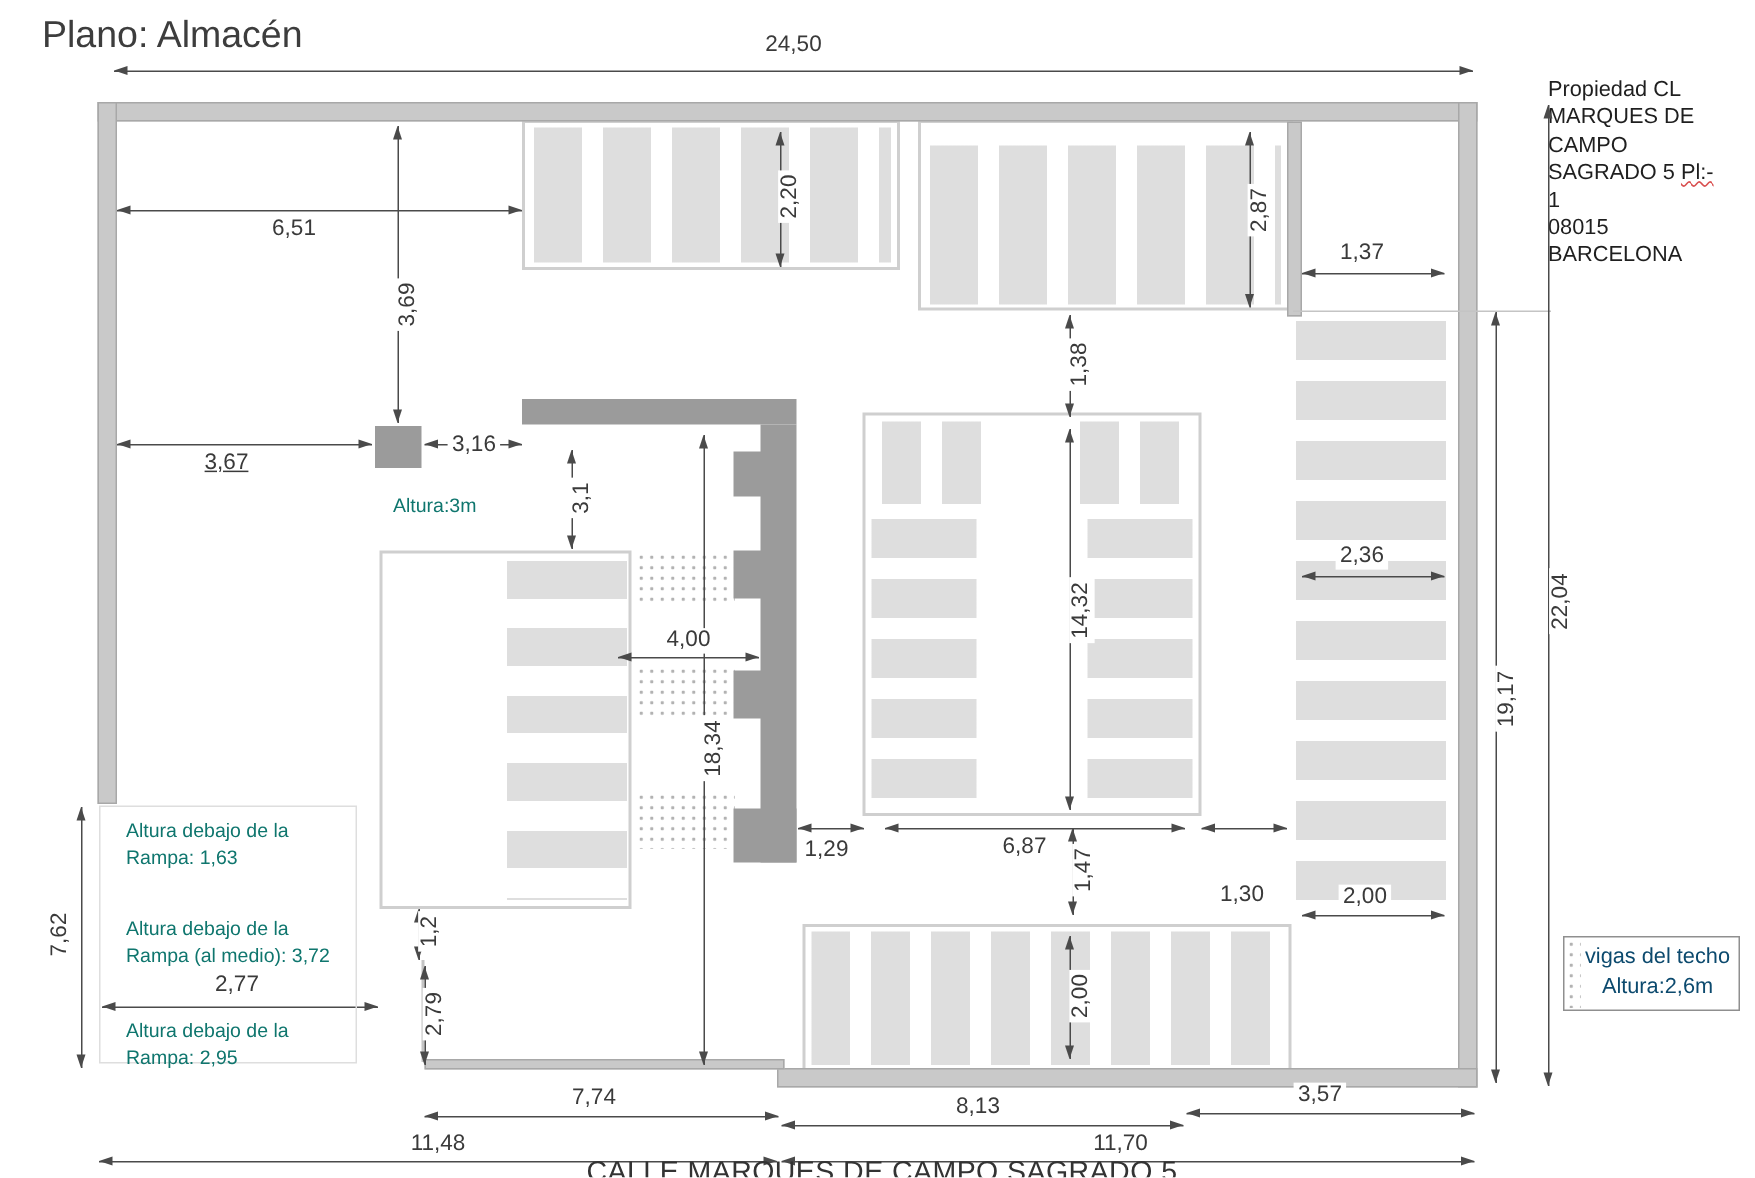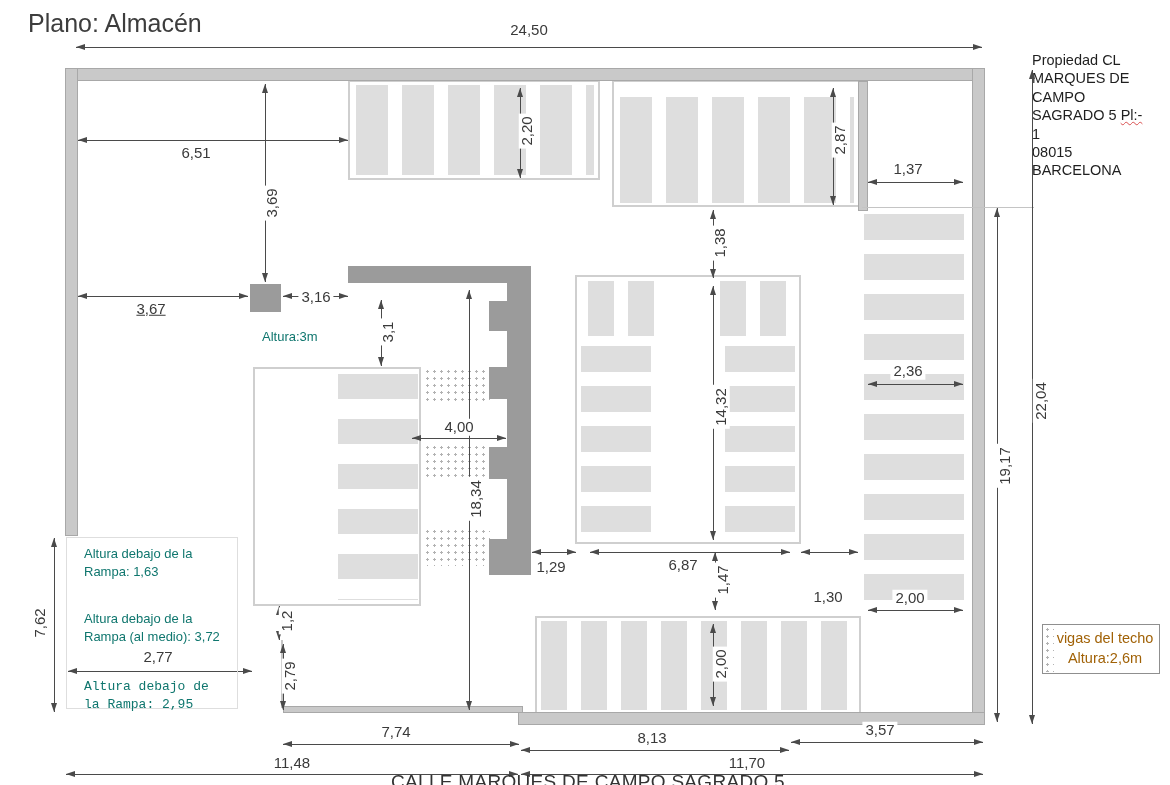--- a/index.html
+++ b/index.html
@@ -25,21 +25,21 @@
   .dlabel.v{transform:translate(-50%,-50%) rotate(-90deg);}
   .title{position:absolute;left:28px;top:9px;font-size:25px;color:#3d3d3d;}
   .logo{position:absolute;left:1034px;top:5px;color:#0d0d0d;font-size:22px;line-height:1.02;letter-spacing:-0.6px;}
   .logo .lw{font-weight:600;}
   .logo b{font-weight:800;}
   .prop{position:absolute;left:1032px;top:51px;font-size:14.5px;color:#1f1f1f;line-height:1.27;width:135px;}
   .squiggle{text-decoration:underline;text-decoration-style:wavy;text-decoration-color:#d94f4f;text-decoration-thickness:1px;}
   .note{position:absolute;color:#0f766e;font-size:13px;line-height:1.4;}
   .note-box{position:absolute;left:66px;top:537px;width:172px;height:172px;border:1px solid #dedede;box-sizing:border-box;}
   .legend{position:absolute;left:1042px;top:624px;width:118px;border:1.5px solid #8f8f8f;box-sizing:border-box;
-          font-size:14.5px;color:#a16207;text-align:center;padding:4px 2px 5px 10px;line-height:1.35;background:#fff;}
+          font-size:14.5px;color:#0c4a6e;text-align:center;padding:4px 2px 5px 10px;line-height:1.35;background:#fff;}
   .legend .stip{position:absolute;left:1px;top:1px;width:10px;height:calc(100% - 2px);}
   .street{position:absolute;left:588px;top:771px;transform:translateX(-50%);font-size:19px;color:#333;letter-spacing:0.3px;white-space:nowrap;}
 </style>
 </head>
 <body>
 
 <div id="canvas">
 
   <div class="title">Plano: Almacén</div>
   <div class="prop">
@@ -152,21 +152,21 @@
   <span class="dlabel v" style="left:287px;top:621px;">1,2</span>
   <span class="dlabel v" style="left:290px;top:676px;">2,79</span>
   <span class="dlabel v" style="left:40px;top:623px;">7,62</span>
   <span class="dlabel v" style="left:1005px;top:466px;">19,17</span>
   <span class="dlabel v" style="left:1041px;top:401px;">22,04</span>
 
   <div class="note" style="left:262px;top:328px;">Altura:3m</div>
   <div class="note-box"></div>
   <div class="note" style="left:84px;top:545px;width:135px;">Altura debajo de la Rampa: 1,63</div>
   <div class="note" style="left:84px;top:610px;width:152px;">Altura debajo de la Rampa (al medio): 3,72</div>
-  <div class="note" style="left:84px;top:678px;width:135px;font-family:Liberation Mono, monospace;">Altura debajo de la Rampa: 2,95</div>
+  <div class="note" style="left:84px;top:678px;width:135px;">Altura debajo de la Rampa: 2,95</div>
 
   <div class="legend">
     <div class="stip stipple"></div>
     <div>vigas del techo</div>
     <div>Altura:2,6m</div>
   </div>
 
   <div class="street">CALLE MARQUES DE CAMPO SAGRADO 5</div>
 
 </div>

